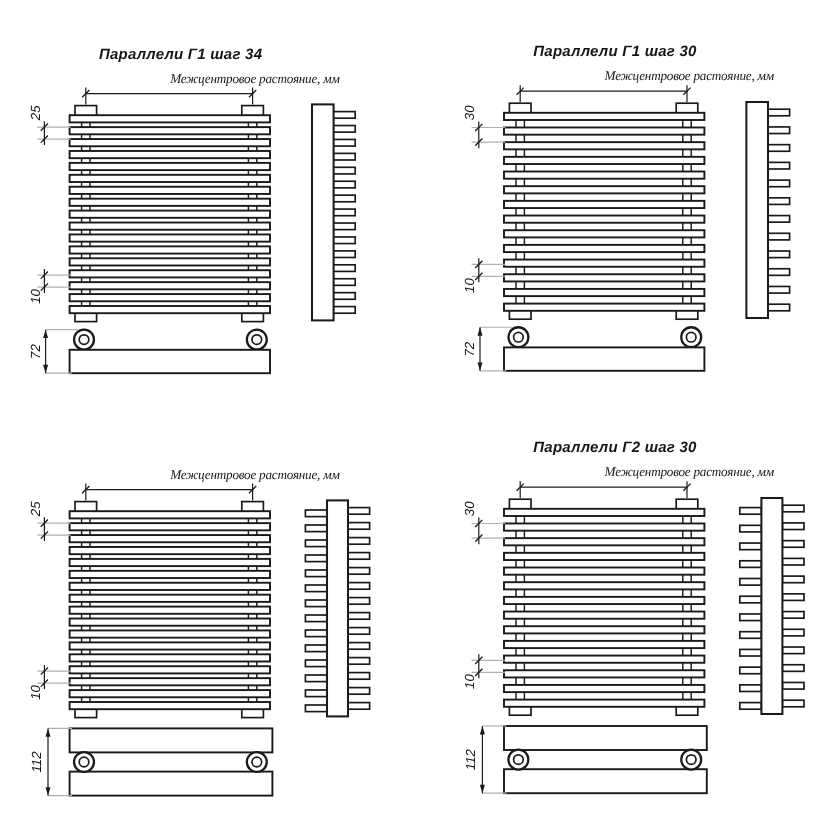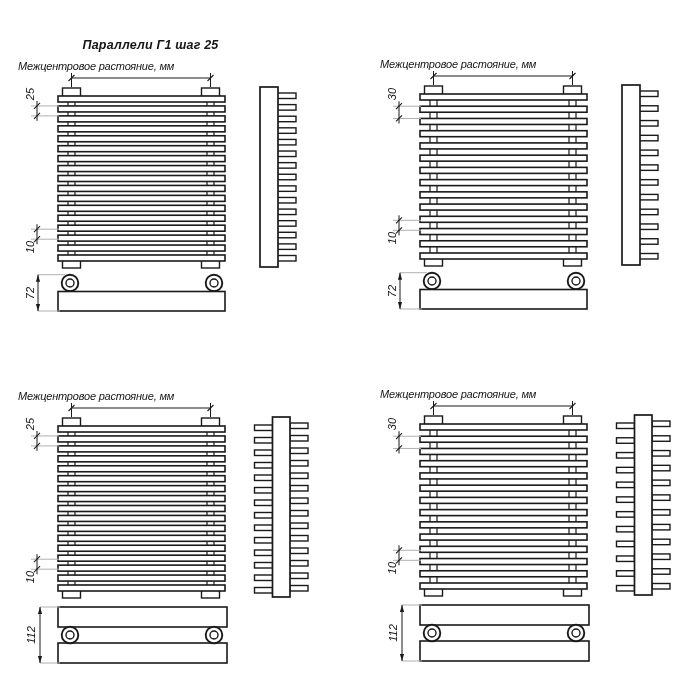--- a/index.html
+++ b/index.html
@@ -2,22 +2,22 @@
 <html><head>
 <meta charset="utf-8">
 <style>
   html,body{margin:0;padding:0;}
   body{width:700px;height:700px;background:#ffffff;position:relative;overflow:hidden;
        font-family:"Liberation Sans",sans-serif;}
   .quadrant{position:absolute;width:340px;height:338px;}
   svg.drawing{position:absolute;left:0;top:0;}
   .q-title{position:absolute;left:0;top:8px;width:265px;text-align:center;
            font-size:12.5px;font-style:italic;font-weight:bold;color:#161616;letter-spacing:.2px;}
-  .q-subtitle{position:absolute;left:0;top:30px;width:265px;text-align:left;
-           font-size:11px;font-style:italic;color:#161616;letter-spacing:-.2px;}
+  .q-subtitle{position:absolute;left:0;top:30px;width:265px;text-align:right;
+           font-size:11px;font-style:italic;color:#161616;letter-spacing:-.2px;font-family:Liberation Serif, serif;}
   .dim-label{position:absolute;width:26px;height:14px;line-height:14px;text-align:center;
            font-size:11px;font-style:italic;color:#161616;transform:rotate(-90deg);}
 </style>
 </head>
 <body>
 
 <div class="quadrant" style="left:18px;top:30px;">
   <svg class="drawing" width="340" height="338">
       <rect x="50" y="60" width="7" height="175" fill="#fff" stroke="#1a1a1a" stroke-width="1.2"></rect>
       <rect x="189" y="60" width="7" height="175" fill="#fff" stroke="#1a1a1a" stroke-width="1.2"></rect>
@@ -77,21 +77,21 @@
       <circle cx="52" cy="253" r="4" fill="#fff" stroke="#1a1a1a" stroke-width="1.4"></circle>
       <circle cx="196" cy="253" r="8.3" fill="#fff" stroke="#1a1a1a" stroke-width="1.9"></circle>
       <circle cx="196" cy="253" r="4" fill="#fff" stroke="#1a1a1a" stroke-width="1.4"></circle>
       <rect x="40" y="261.5" width="167" height="19.5" fill="#fff" stroke="#1a1a1a" stroke-width="1.6"></rect>
       <line x1="20" y1="244.7" x2="47" y2="244.7" stroke="#b0b0b0" stroke-width="1"></line>
       <line x1="20" y1="281" x2="42" y2="281" stroke="#b0b0b0" stroke-width="1"></line>
       <line x1="20" y1="244.7" x2="20" y2="281" stroke="#1a1a1a" stroke-width="1"></line>
       <path d="M 20 244.7 L 17.9 251.7 L 22.1 251.7 Z" fill="#1a1a1a"></path>
       <path d="M 20 281 L 17.9 274 L 22.1 274 Z" fill="#1a1a1a"></path>
     </svg>
-  <div class="q-title">Параллели Г1 шаг 25</div>
+  <div class="q-title">Параллели Г1 шаг 34</div>
   <div class="q-subtitle">Межцентровое растояние, мм</div>
   <div class="dim-label step-label" style="left: -1px; top: 56.9375px;">25</div>
   <div class="dim-label gap-label" style="left: -1px; top: 210.188px;">10</div>
   <div class="dim-label depth-label" style="left: -1px; top: 256px;">72</div>
 </div>
 
 <div class="quadrant" style="left:380px;top:28px;">
   <svg class="drawing" width="340" height="338">
       <rect x="50" y="60" width="7" height="175" fill="#fff" stroke="#1a1a1a" stroke-width="1.2"></rect>
       <rect x="189" y="60" width="7" height="175" fill="#fff" stroke="#1a1a1a" stroke-width="1.2"></rect>
@@ -145,20 +145,21 @@
       <circle cx="52" cy="253" r="4" fill="#fff" stroke="#1a1a1a" stroke-width="1.4"></circle>
       <circle cx="196" cy="253" r="8.3" fill="#fff" stroke="#1a1a1a" stroke-width="1.9"></circle>
       <circle cx="196" cy="253" r="4" fill="#fff" stroke="#1a1a1a" stroke-width="1.4"></circle>
       <rect x="40" y="261.5" width="167" height="19.5" fill="#fff" stroke="#1a1a1a" stroke-width="1.6"></rect>
       <line x1="20" y1="244.7" x2="47" y2="244.7" stroke="#b0b0b0" stroke-width="1"></line>
       <line x1="20" y1="281" x2="42" y2="281" stroke="#b0b0b0" stroke-width="1"></line>
       <line x1="20" y1="244.7" x2="20" y2="281" stroke="#1a1a1a" stroke-width="1"></line>
       <path d="M 20 244.7 L 17.9 251.7 L 22.1 251.7 Z" fill="#1a1a1a"></path>
       <path d="M 20 281 L 17.9 274 L 22.1 274 Z" fill="#1a1a1a"></path>
     </svg>
+  <div class="q-title">Параллели Г1 шаг 30</div>
   <div class="q-subtitle">Межцентровое растояние, мм</div>
   <div class="dim-label step-label" style="left: -1px; top: 59.2308px;">30</div>
   <div class="dim-label gap-label" style="left: -1px; top: 203.308px;">10</div>
   <div class="dim-label depth-label" style="left: -1px; top: 256px;">72</div>
 </div>
 
 <div class="quadrant" style="left:18px;top:360px;">
   <svg class="drawing" width="340" height="338">
       <rect x="50" y="60" width="7" height="175" fill="#fff" stroke="#1a1a1a" stroke-width="1.2"></rect>
       <rect x="189" y="60" width="7" height="175" fill="#fff" stroke="#1a1a1a" stroke-width="1.2"></rect>
@@ -312,17 +313,18 @@
       <circle cx="52" cy="275" r="8.3" fill="#fff" stroke="#1a1a1a" stroke-width="1.9"></circle>
       <circle cx="52" cy="275" r="4" fill="#fff" stroke="#1a1a1a" stroke-width="1.4"></circle>
       <circle cx="196" cy="275" r="8.3" fill="#fff" stroke="#1a1a1a" stroke-width="1.9"></circle>
       <circle cx="196" cy="275" r="4" fill="#fff" stroke="#1a1a1a" stroke-width="1.4"></circle>
       <line x1="22" y1="247" x2="42" y2="247" stroke="#b0b0b0" stroke-width="1"></line>
       <line x1="22" y1="303" x2="42" y2="303" stroke="#b0b0b0" stroke-width="1"></line>
       <line x1="22" y1="247" x2="22" y2="303" stroke="#1a1a1a" stroke-width="1"></line>
       <path d="M 22 247 L 19.9 254 L 24.1 254 Z" fill="#1a1a1a"></path>
       <path d="M 22 303 L 19.9 296 L 24.1 296 Z" fill="#1a1a1a"></path>
     </svg>
+  <div class="q-title">Параллели Г2 шаг 30</div>
   <div class="q-subtitle">Межцентровое растояние, мм</div>
   <div class="dim-label step-label" style="left: -1px; top: 59.2308px;">30</div>
   <div class="dim-label gap-label" style="left: -1px; top: 203.308px;">10</div>
   <div class="dim-label depth-label" style="left: 0px; top: 268px;">112</div>
 </div>
 
 </body></html>

